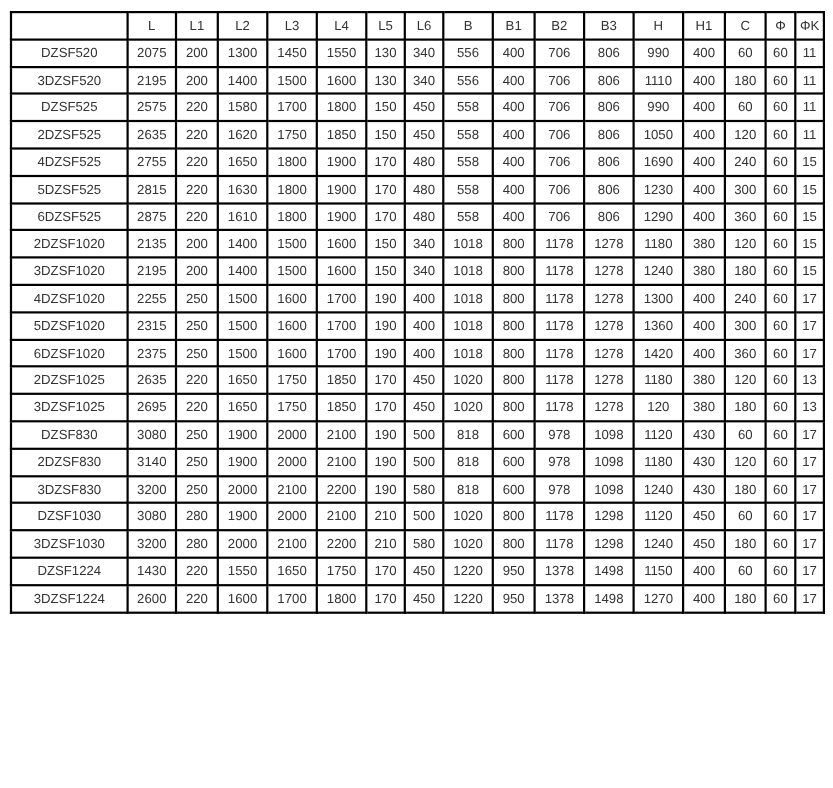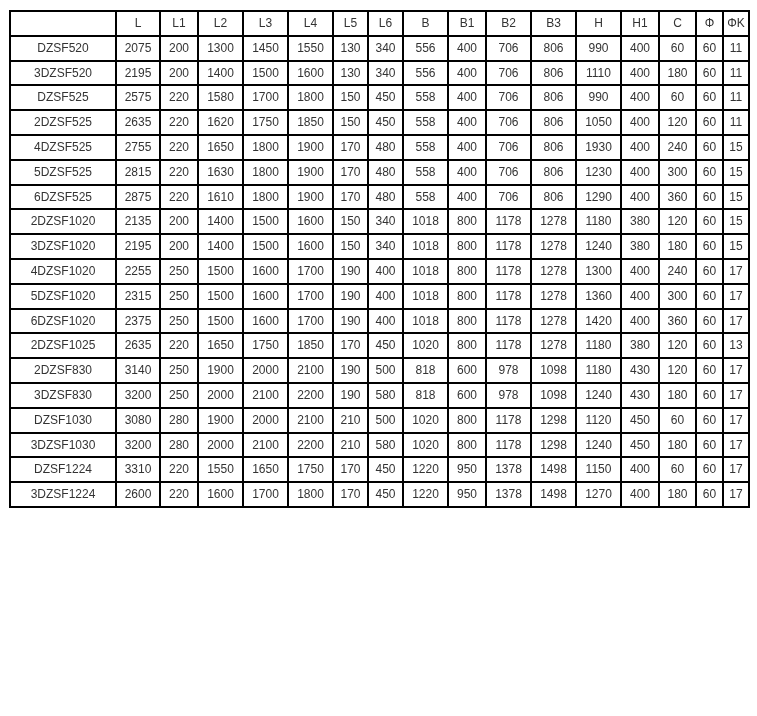--- a/index.html
+++ b/index.html
@@ -168,21 +168,21 @@
           <td>220</td>
           <td>1650</td>
           <td>1800</td>
           <td>1900</td>
           <td>170</td>
           <td>480</td>
           <td>558</td>
           <td>400</td>
           <td>706</td>
           <td>806</td>
-          <td>1930</td>
+          <td>1690</td>
           <td>400</td>
           <td>240</td>
           <td>60</td>
           <td>15</td>
         </tr>
         <tr>
           <td>5DZSF525</td>
           <td>2815</td>
           <td>220</td>
           <td>1630</td>
@@ -325,20 +325,58 @@
           <td>450</td>
           <td>1020</td>
           <td>800</td>
           <td>1178</td>
           <td>1278</td>
           <td>1180</td>
           <td>380</td>
           <td>120</td>
           <td>60</td>
           <td>13</td>
+        </tr>
+        <tr>
+          <td>3DZSF1025</td>
+          <td>2695</td>
+          <td>220</td>
+          <td>1650</td>
+          <td>1750</td>
+          <td>1850</td>
+          <td>170</td>
+          <td>450</td>
+          <td>1020</td>
+          <td>800</td>
+          <td>1178</td>
+          <td>1278</td>
+          <td>120</td>
+          <td>380</td>
+          <td>180</td>
+          <td>60</td>
+          <td>13</td>
+        </tr>
+        <tr>
+          <td>DZSF830</td>
+          <td>3080</td>
+          <td>250</td>
+          <td>1900</td>
+          <td>2000</td>
+          <td>2100</td>
+          <td>190</td>
+          <td>500</td>
+          <td>818</td>
+          <td>600</td>
+          <td>978</td>
+          <td>1098</td>
+          <td>1120</td>
+          <td>430</td>
+          <td>60</td>
+          <td>60</td>
+          <td>17</td>
         </tr>
         <tr>
           <td>2DZSF830</td>
           <td>3140</td>
           <td>250</td>
           <td>1900</td>
           <td>2000</td>
           <td>2100</td>
           <td>190</td>
           <td>500</td>
@@ -404,21 +442,21 @@
           <td>1178</td>
           <td>1298</td>
           <td>1240</td>
           <td>450</td>
           <td>180</td>
           <td>60</td>
           <td>17</td>
         </tr>
         <tr>
           <td>DZSF1224</td>
-          <td>3310</td>
+          <td>1430</td>
           <td>220</td>
           <td>1550</td>
           <td>1650</td>
           <td>1750</td>
           <td>170</td>
           <td>450</td>
           <td>1220</td>
           <td>950</td>
           <td>1378</td>
           <td>1498</td>

